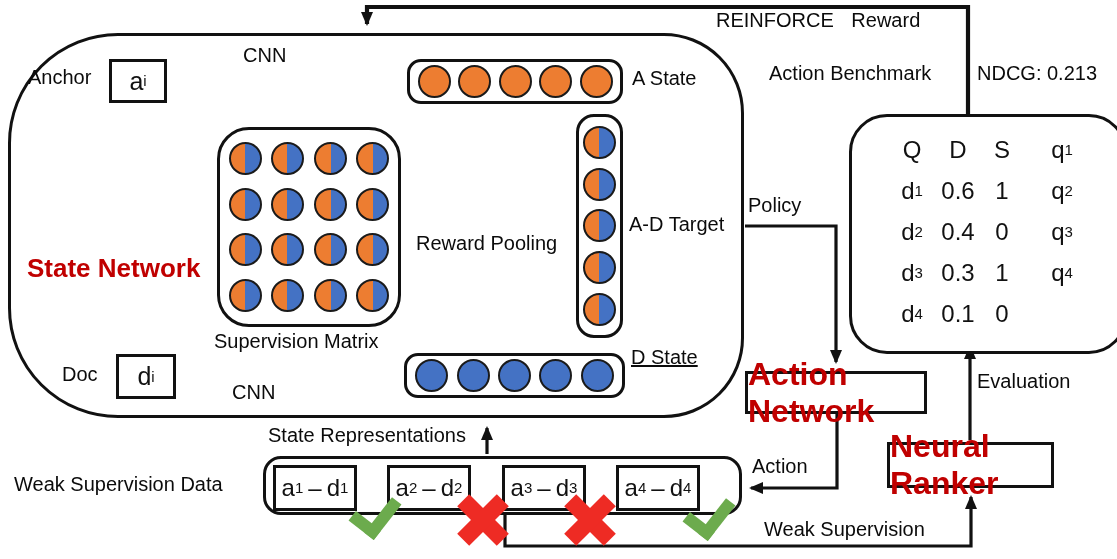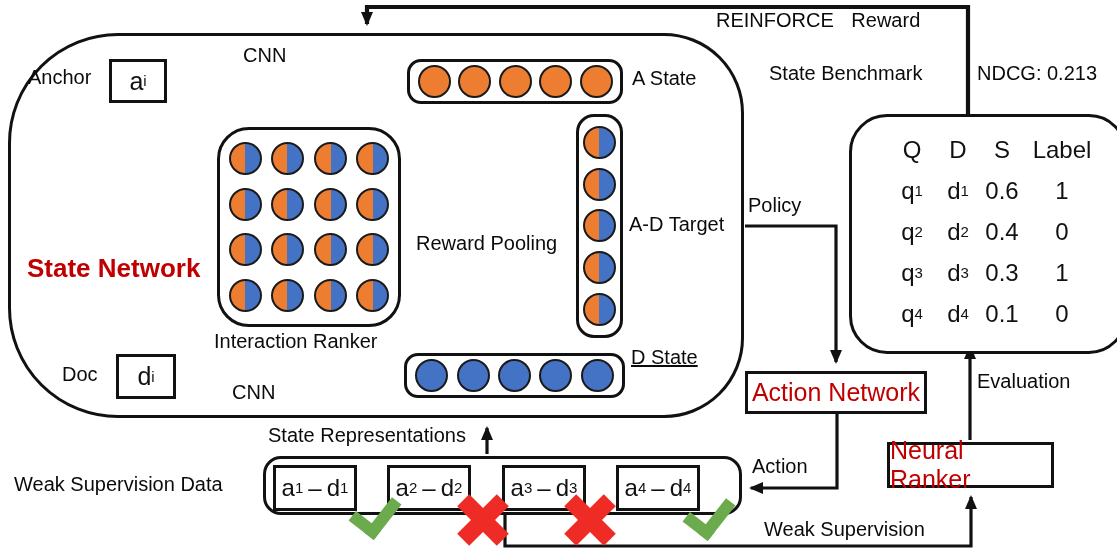--- a/index.html
+++ b/index.html
@@ -13,22 +13,22 @@
   .token-box{display:flex;align-items:center;justify-content:center;font-size:25px;z-index:4;}
   sub{font-size:15px;line-height:0;}
   .circle{width:33px;height:33px;border-radius:50%;border:2.5px solid #1a1a1a;box-sizing:border-box;flex:0 0 auto;}
   .c-orange{background:var(--orange,#ED7D31);}
   .c-blue{background:var(--blue,#4472C4);}
   .c-half{background:linear-gradient(90deg,var(--orange,#ED7D31) 50%,var(--blue,#4472C4) 50%);}
   .hrow{display:flex;align-items:center;justify-content:space-evenly;}
   .vcol{display:flex;flex-direction:column;align-items:center;justify-content:space-evenly;}
   .grid4{display:grid;grid-template-columns:repeat(4,33px);grid-template-rows:repeat(4,33px);
          justify-content:space-evenly;align-content:space-evenly;}
-  .netlabel{display:flex;align-items:center;justify-content:center;font-weight:normal;
-            font-size:25px;color:var(--red,#C00000);}
+  .netlabel{display:flex;align-items:center;justify-content:center;font-weight:bold;
+            font-size:32px;color:var(--red,#C00000);}
   .pair-box{position:absolute;box-sizing:border-box;border:3px solid #111;background:#fff;z-index:4;
             display:flex;align-items:center;justify-content:center;font-size:24px;}
   .pair-box .sep{margin:0 5px;}
   .mark{position:absolute;z-index:6;}
   .mark.check::after{content:'';position:absolute;left:9px;top:0px;width:20px;height:33px;
        border-right:12px solid var(--green,#70AD47);border-bottom:12px solid var(--green,#70AD47);
        transform:rotate(38deg);}
   .mark.cross::before,.mark.cross::after{content:'';position:absolute;left:50%;top:50%;
        width:56px;height:17px;background:var(--redx,#EE2B24);transform:translate(-50%,-50%) rotate(45deg);}
   .mark.cross::after{transform:translate(-50%,-50%) rotate(-45deg);}
@@ -94,21 +94,21 @@
       <div class="circle c-half"></div>
       <div class="circle c-half"></div>
       <div class="circle c-half"></div>
       <div class="circle c-half"></div>
       <div class="circle c-half"></div>
       <div class="circle c-half"></div>
       <div class="circle c-half"></div>
       <div class="circle c-half"></div>
       <div class="circle c-half"></div>
     </div>
-  <div class="lbl" style="left:214px;top:330px;">Interaction Ranker</div>
+  <div class="lbl" style="left:214px;top:330px;">Supervision Matrix</div>
   <div class="lbl" style="left:416px;top:232px;">Reward Pooling</div>
 
   <div class="box vcol" style="left:576px;top:114px;width:47px;height:224px;border-radius:18px;">
       <div class="circle c-half"></div>
       <div class="circle c-half"></div>
       <div class="circle c-half"></div>
       <div class="circle c-half"></div>
       <div class="circle c-half"></div>
     </div>
   <div class="lbl" style="left:629px;top:213px;">A-D Target</div>
@@ -124,29 +124,28 @@
         <div class="circle c-blue"></div>
         <div class="circle c-blue"></div>
         <div class="circle c-blue"></div>
         <div class="circle c-blue"></div>
         <div class="circle c-blue"></div>
       </div>
   </div>
   <div class="lbl" style="left:631px;top:346px;text-decoration:underline;">D State</div>
 
   <div class="lbl reward" style="left:716px;top:9px;">REINFORCE Reward</div>
-  <div class="lbl" style="left:769px;top:62px;">State Benchmark</div>
+  <div class="lbl" style="left:769px;top:62px;">Action Benchmark</div>
   <div class="lbl" style="left:977px;top:62px;">NDCG: 0.213</div>
   <div class="lbl" style="left:748px;top:194px;">Policy</div>
 
   <div class="tbl">
     <div class="cell">Q</div>
     <div class="cell">D</div>
     <div class="cell">S</div>
-    <div class="cell">Label</div>
 
     <div class="cell">
         <span>q</span>
         <sub>1</sub>
       </div>
     <div class="cell">
         <span>d</span>
         <sub>1</sub>
       </div>
     <div class="cell">0.6</div>

